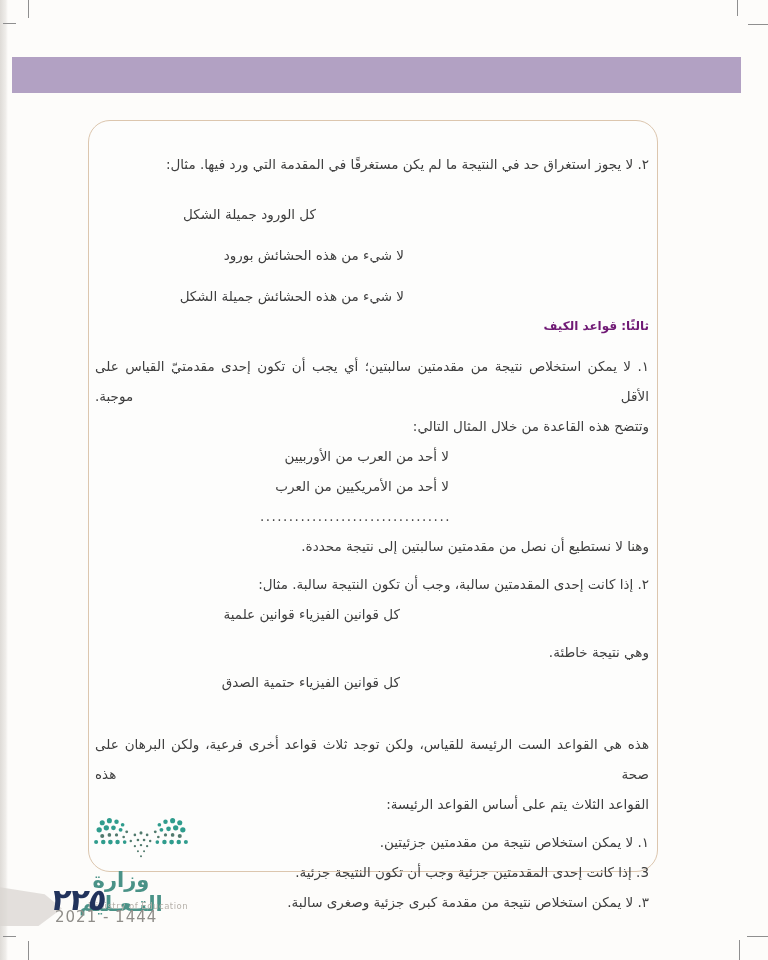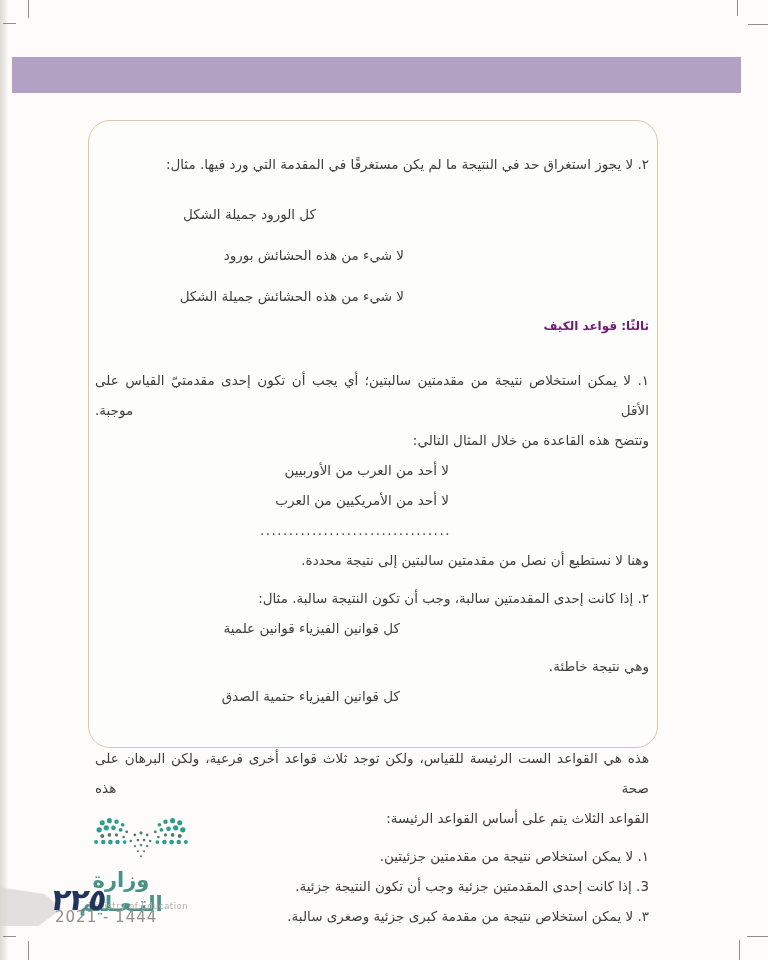--- a/index.html
+++ b/index.html
@@ -35,37 +35,37 @@
   .m-bl-h { left:3px; top:936px; width:13px; height:1px; }
 
   
   .banner {
     position:absolute; left:12px; top:57px; width:729px; height:36px;
     background:#b2a1c3;
   }
 
   
   .content-box {
-    position:absolute; left:88px; top:120px; width:570px; height:628px;
+    position:absolute; left:88px; top:120px; width:570px; height:752px;
     border:1.5px solid #dcc6ae; border-radius:22px;
     background:#fdfdfc;
     direction:rtl;
     padding:28px 8px 10px 6px;
     color:#3e3e3e;
     font-size:13.5px;
     line-height:30px;
   }
   .ln { text-align:right; white-space:nowrap; }
   .ln-just { text-align:justify; text-align-last:justify; white-space:normal;margin-top:32px; }
   .ex-roses { padding-right:245px;margin-top:11px; }
   .ex-arabs { padding-right:200px; }
   .ex-dots  { padding-right:198px; letter-spacing:1.5px; color:#4a4a4a; }
   .ex-laws  { padding-right:249px; }
   .heading-blue { color:#701a75; font-weight:bold; font-size:12px; }
-  .mt4{margin-top:20px;text-align:center;} .mt8{margin-top:8px;} .mt10{margin-top:24px;}
+  .mt4{margin-top:20px;text-align:center;} .mt8{margin-top:8px;} .mt10{margin-top:10px;}
 
   
   .moe-logo { position:absolute; left:90px; top:814px; width:102px; height:50px; z-index:3; }
   .ministry-ar {
     position:absolute; left:50px; top:868px; width:142px;
     direction:rtl; text-align:center;
     color:#4a9287; font-weight:bold; font-size:21px; z-index:2;
   }
   .ministry-en {
     position:absolute; left:88px; top:901px; width:150px;

